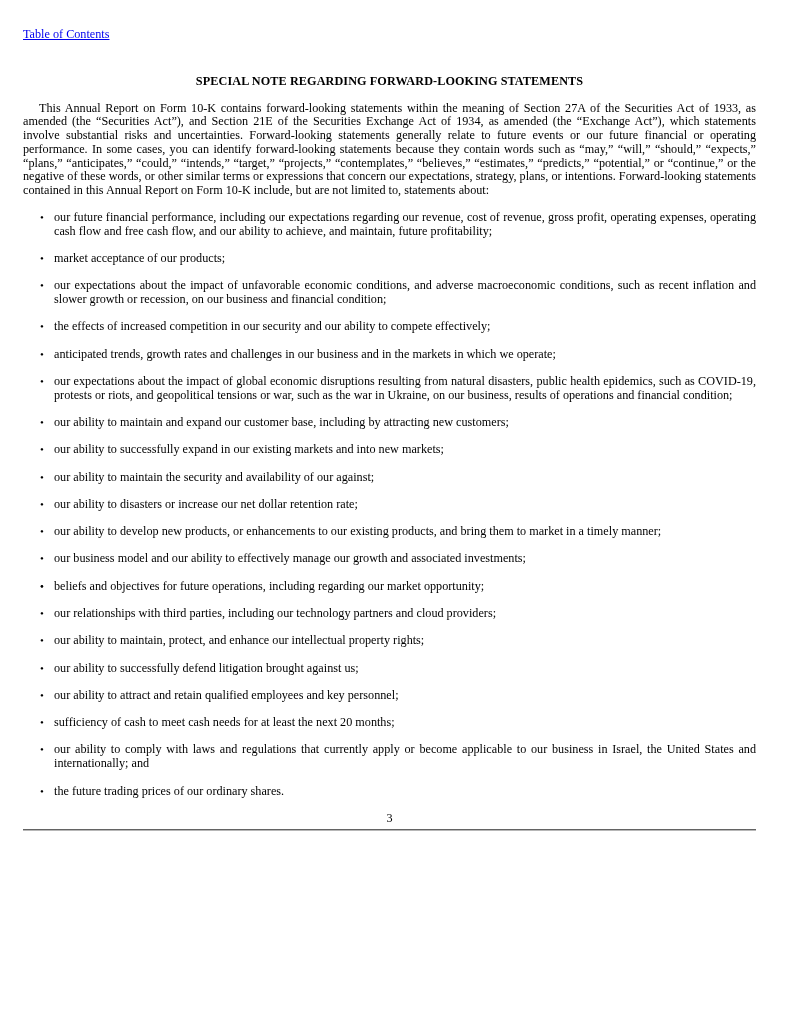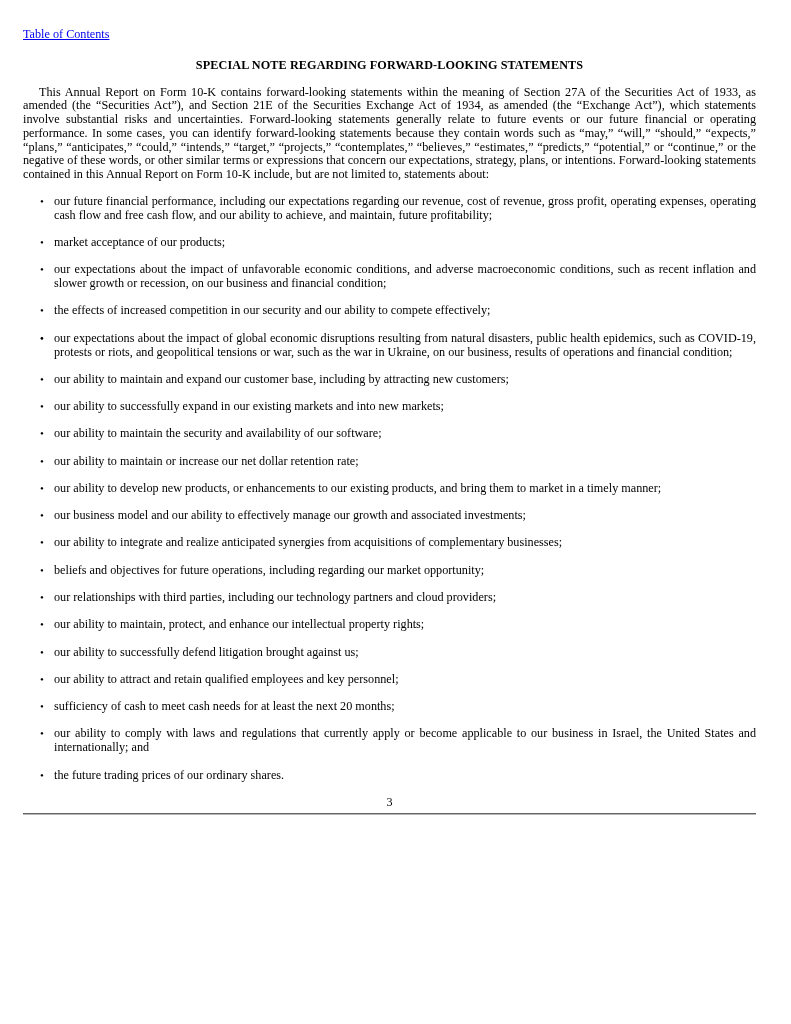--- a/index.html
+++ b/index.html
@@ -23,21 +23,21 @@
   .toc-link {
     color: #0000EE;
     text-decoration: underline;
     cursor: pointer;
     font-size: 12.2px;
   }
   .heading {
     text-align: center;
     font-size: 12.2px;
     font-weight: bold;
-    margin: 17px 0 13px 0;
+    margin: 33px 0 13px 0;
     letter-spacing: 0.1px;
   }
   .intro {
     text-align: justify;
     text-indent: 16px;
     margin: 0 0 13px 0;
   }
   ul.bullets {
     list-style: none;
     margin: 0;
@@ -94,60 +94,60 @@
         <span>our expectations about the impact of unfavorable economic conditions, and adverse macroeconomic conditions, such as recent inflation and slower growth or recession, on our business and financial condition;</span>
       </li>
 
       <li>
         <span class="bullet-glyph">•</span>
         <span>the effects of increased competition in our security and our ability to compete effectively;</span>
       </li>
 
       <li>
         <span class="bullet-glyph">•</span>
+        <span>anticipated trends, growth rates and challenges in our business and in the markets in which we operate;</span>
       </li>
 
       <li>
         <span class="bullet-glyph">•</span>
         <span>our expectations about the impact of global economic disruptions resulting from natural disasters, public health epidemics, such as COVID-19, protests or riots, and geopolitical tensions or war, such as the war in Ukraine, on our business, results of operations and financial condition;</span>
       </li>
 
       <li>
         <span class="bullet-glyph">•</span>
         <span>our ability to maintain and expand our customer base, including by attracting new customers;</span>
       </li>
 
       <li>
         <span class="bullet-glyph">•</span>
         <span>our ability to successfully expand in our existing markets and into new markets;</span>
       </li>
 
       <li>
         <span class="bullet-glyph">•</span>
-        <span>our ability to maintain the security and availability of our software;</span>
+        <span>our ability to maintain the security and availability of our against;</span>
       </li>
 
       <li>
         <span class="bullet-glyph">•</span>
-        <span>our ability to maintain or increase our net dollar retention rate;</span>
+        <span>our ability to disasters or increase our net dollar retention rate;</span>
       </li>
 
       <li>
         <span class="bullet-glyph">•</span>
         <span>our ability to develop new products, or enhancements to our existing products, and bring them to market in a timely manner;</span>
       </li>
 
       <li>
         <span class="bullet-glyph">•</span>
         <span>our business model and our ability to effectively manage our growth and associated investments;</span>
       </li>
 
       <li>
         <span class="bullet-glyph">•</span>
-        <span>our ability to integrate and realize anticipated synergies from acquisitions of complementary businesses;</span>
       </li>
 
       <li>
         <span class="bullet-glyph">•</span>
         <span>beliefs and objectives for future operations, including regarding our market opportunity;</span>
       </li>
 
       <li>
         <span class="bullet-glyph">•</span>
         <span>our relationships with third parties, including our technology partners and cloud providers;</span>

